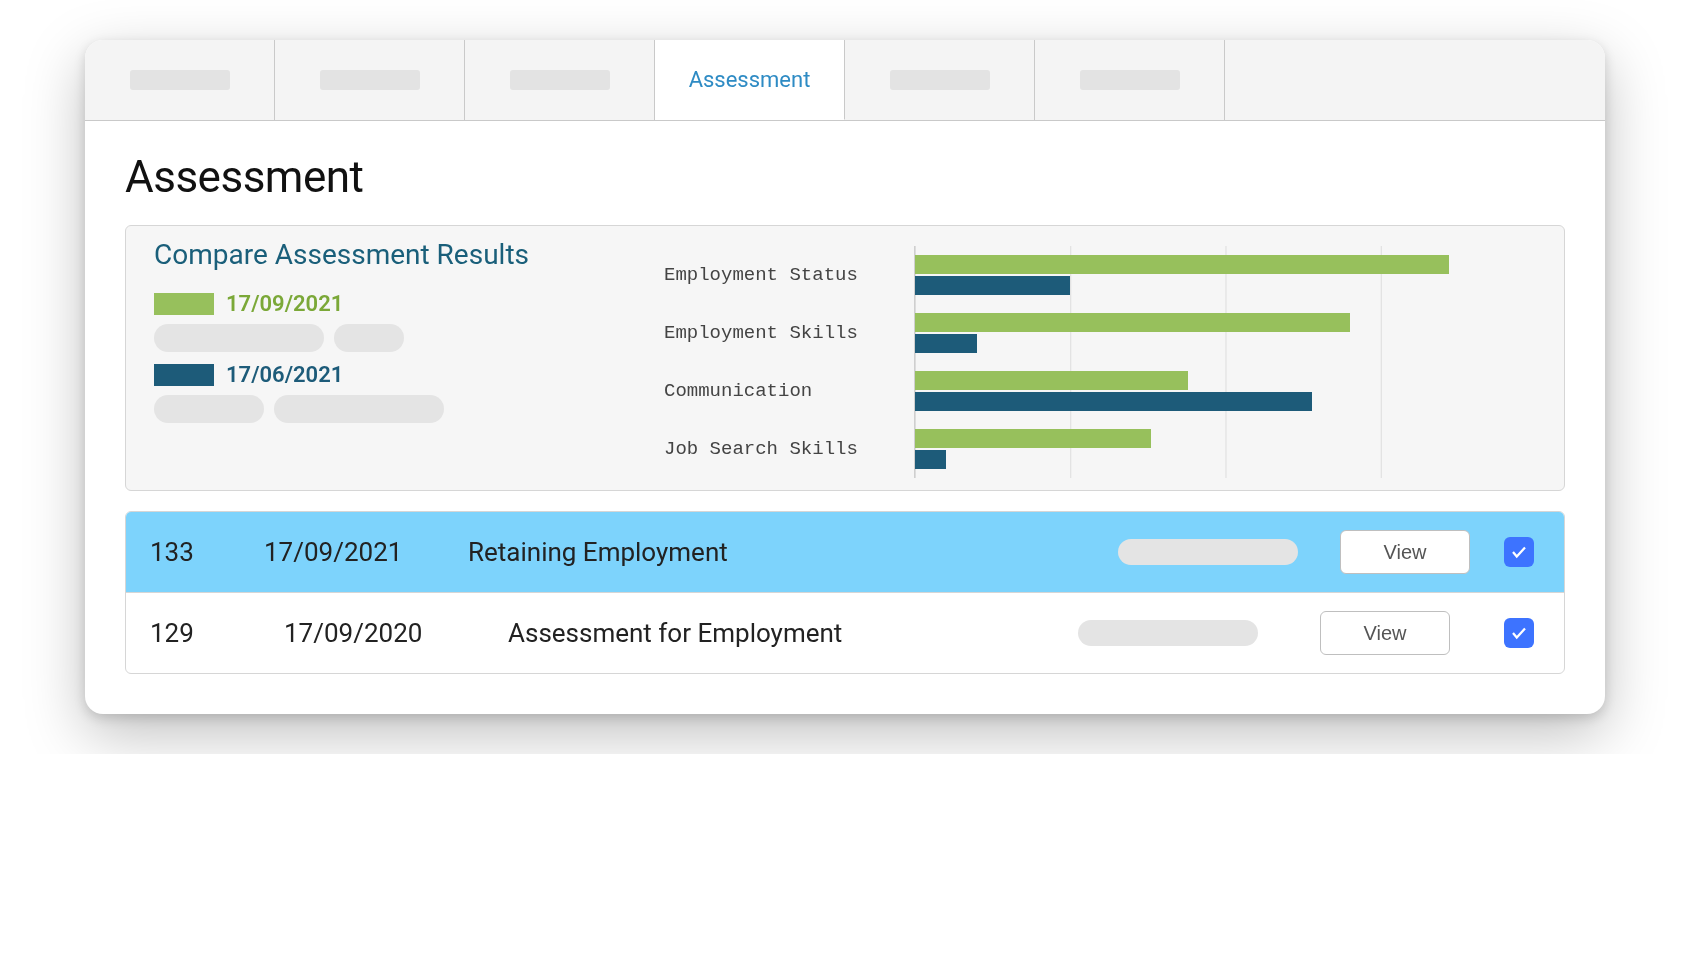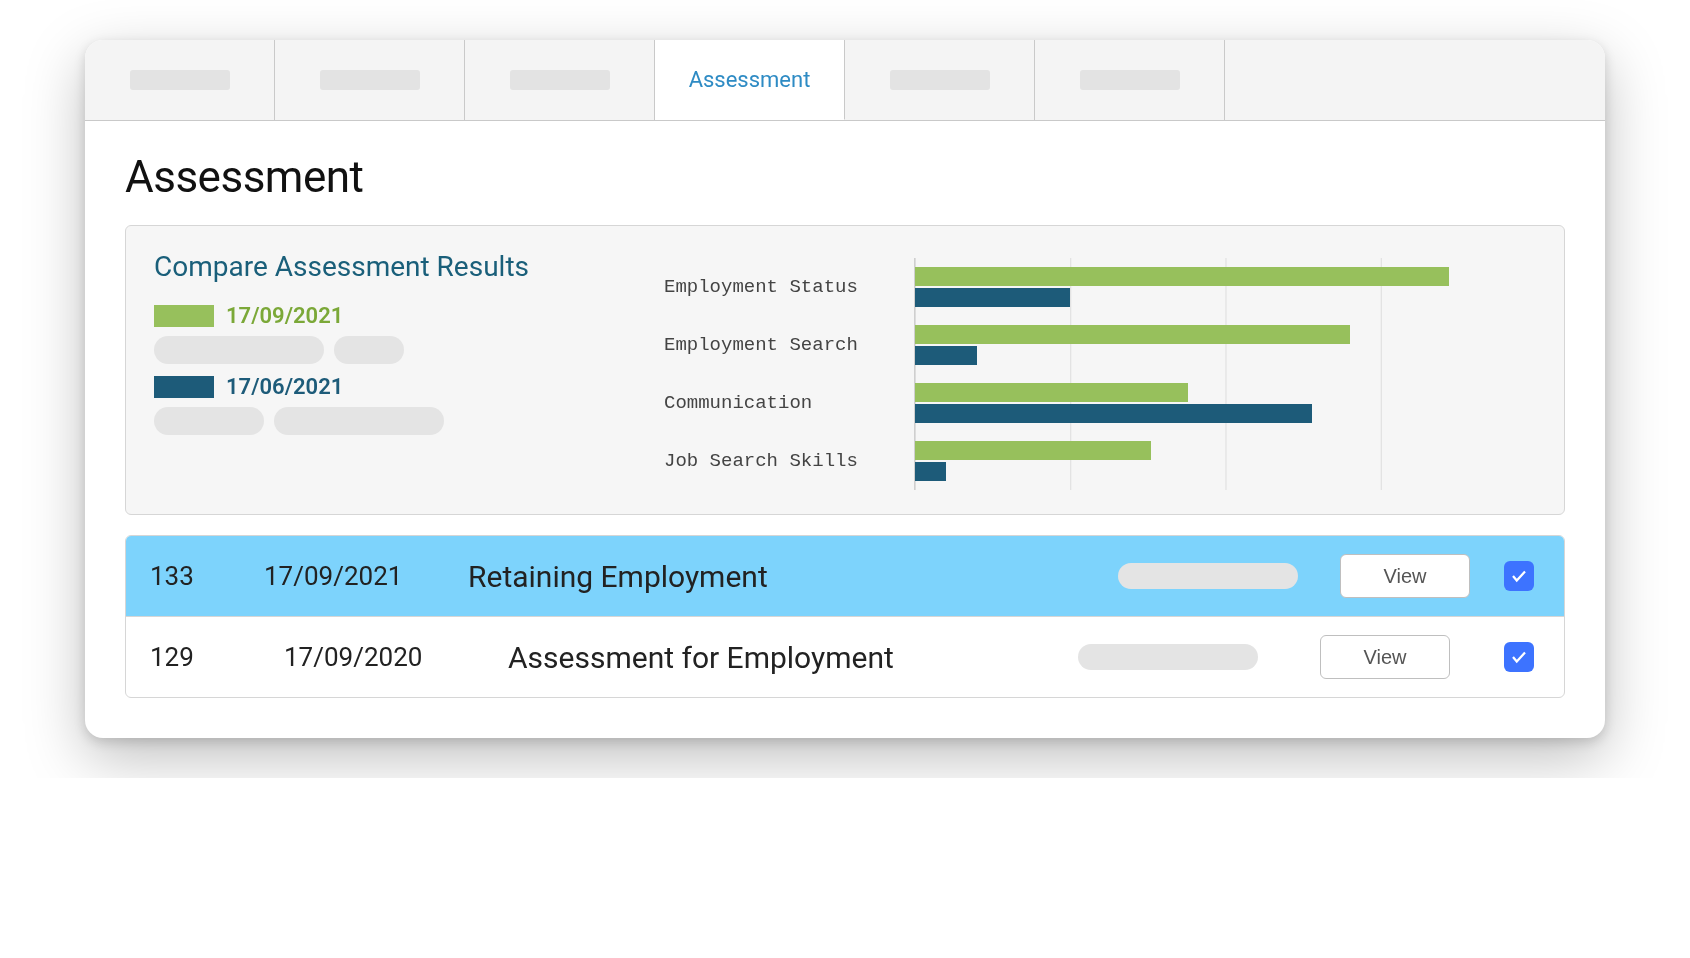--- a/index.html
+++ b/index.html
@@ -52,21 +52,21 @@
   font-size: 44px;
   font-weight: 400;
   color: #111;
   margin-bottom: 22px;
   letter-spacing: -0.5px;
 }
 .panel {
   background: #f6f6f6;
   border: 1px solid #d6d6d6;
   border-radius: 6px;
-  padding: 24px 28px;
+  padding: 12px 28px;
   display: flex;
   gap: 30px;
 }
 .panel-left { flex: 0 0 480px; }
 .panel-title {
   color: #1a5f7a;
   font-size: 28px;
   font-weight: 400;
   margin-bottom: 20px;
 }
@@ -135,21 +135,21 @@
   display: flex;
   align-items: center;
   padding: 18px 24px;
   gap: 24px;
   border-bottom: 1px solid #d6d6d6;
 }
 .row:last-child { border-bottom: none; gap: 44px; }
 .row.alt { background: #7dd3fc; }
 .col-id { flex: 0 0 90px; font-size: 26px; color: #222; }
 .col-date { flex: 0 0 180px; font-size: 26px; color: #222; }
-.col-name { flex: 1; font-size: 30px; color: #222; }
+.col-name { flex: 1; font-size: 26px; color: #222; }
 .col-ph { flex: 0 0 190px; }
 .col-ph .pill { width: 180px; height: 26px; }
 .col-btn { flex: 0 0 140px; margin-left: 8px; }
 .view-btn {
   width: 130px;
   height: 44px;
   background: #fff;
   border: 1px solid #bfbfbf;
   border-radius: 6px;
   font-size: 20px;
@@ -230,21 +230,21 @@
           <div class="chart-row">
             <div class="chart-label">Employment Status</div>
             <div class="chart-bars">
               <div class="bar-pair">
                 <div class="bar green" style="width: 86%;"></div>
                 <div class="bar blue" style="width: 25%;"></div>
               </div>
             </div>
           </div>
           <div class="chart-row">
-            <div class="chart-label">Employment Search</div>
+            <div class="chart-label">Employment Skills</div>
             <div class="chart-bars">
               <div class="bar-pair">
                 <div class="bar green" style="width: 70%;"></div>
                 <div class="bar blue" style="width: 10%;"></div>
               </div>
             </div>
           </div>
           <div class="chart-row">
             <div class="chart-label">Communication</div>
             <div class="chart-bars">

